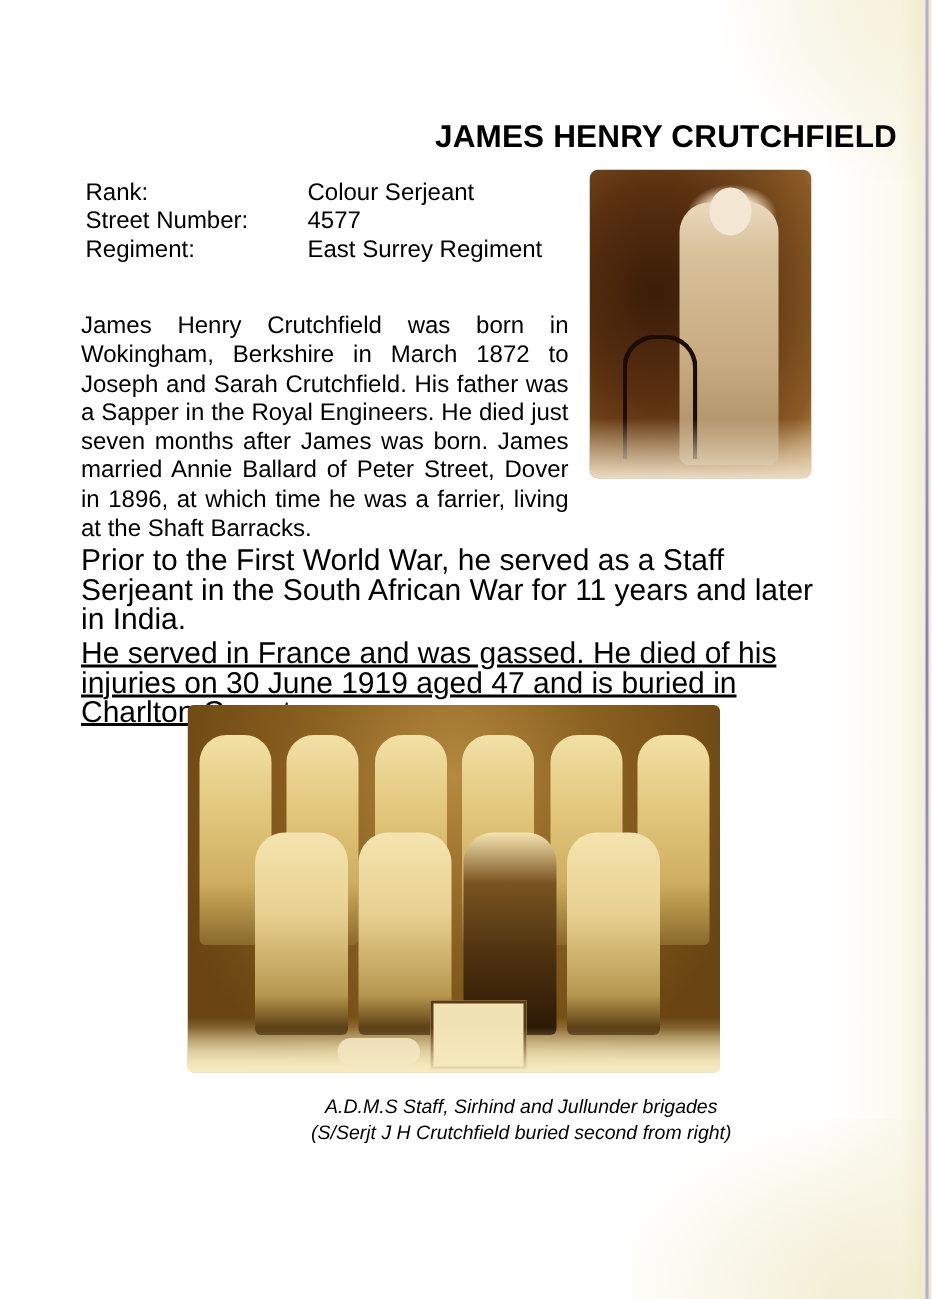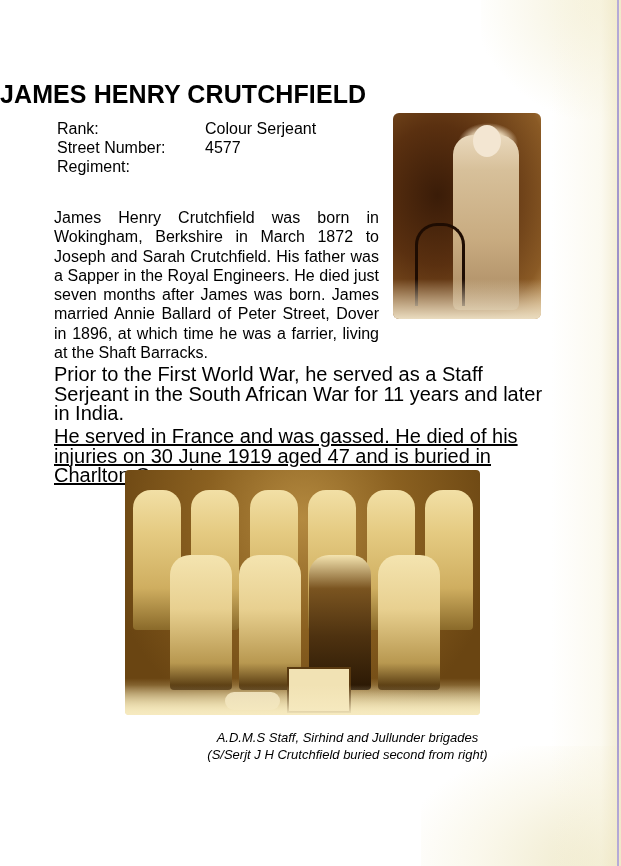--- a/index.html
+++ b/index.html
@@ -19,22 +19,22 @@
     }
     .corner-shade {
       position: absolute; right: 0; bottom: 0; width: 200px; height: 120px;
       background: radial-gradient(ellipse at bottom right, rgba(235,228,190,0.9) 0%, rgba(245,240,215,0.5) 50%, rgba(255,255,255,0) 80%);
     }
     .top-shade {
       position: absolute; right: 0; top: 0; width: 140px; height: 120px;
       background: radial-gradient(ellipse at top right, rgba(240,234,200,0.8) 0%, rgba(255,255,255,0) 75%);
     }
     .title {
-      position: absolute; left: 0; top: 80px; width: 598px; text-align: left;
-      font-weight: bold; font-size: 25px; letter-spacing: 0.1px;
+      position: absolute; left: 0; top: 80px; width: 598px; text-align: right;
+      font-weight: bold; font-size: 21px; letter-spacing: 0.1px;
     }
     .facts { position: absolute; left: 57px; top: 119px; font-size: 16px; line-height: 19px; }
     .fact-row { display: flex; }
     .fact-label { width: 148px; }
     .bio {
       position: absolute; left: 54px; top: 208px; width: 325px;
       font-size: 16px; line-height: 19.3px; text-align: justify;
     }
     .para {
       position: absolute; left: 54px; width: 500px; font-size: 20px; line-height: 19.5px;
@@ -127,20 +127,21 @@
   <div class="fact-row">
     <span class="fact-label">Rank:</span>
     <span class="fact-value">Colour Serjeant</span>
   </div>
   <div class="fact-row">
     <span class="fact-label">Street Number:</span>
     <span class="fact-value">4577</span>
   </div>
   <div class="fact-row">
     <span class="fact-label">Regiment:</span>
+    <span class="fact-value">East Surrey Regiment</span>
   </div>
 </div>
 
 <div class="portrait">
   <div class="man"></div>
   <div class="head"></div>
   <div class="chair"></div>
   <div class="ground"></div>
 </div>
 

